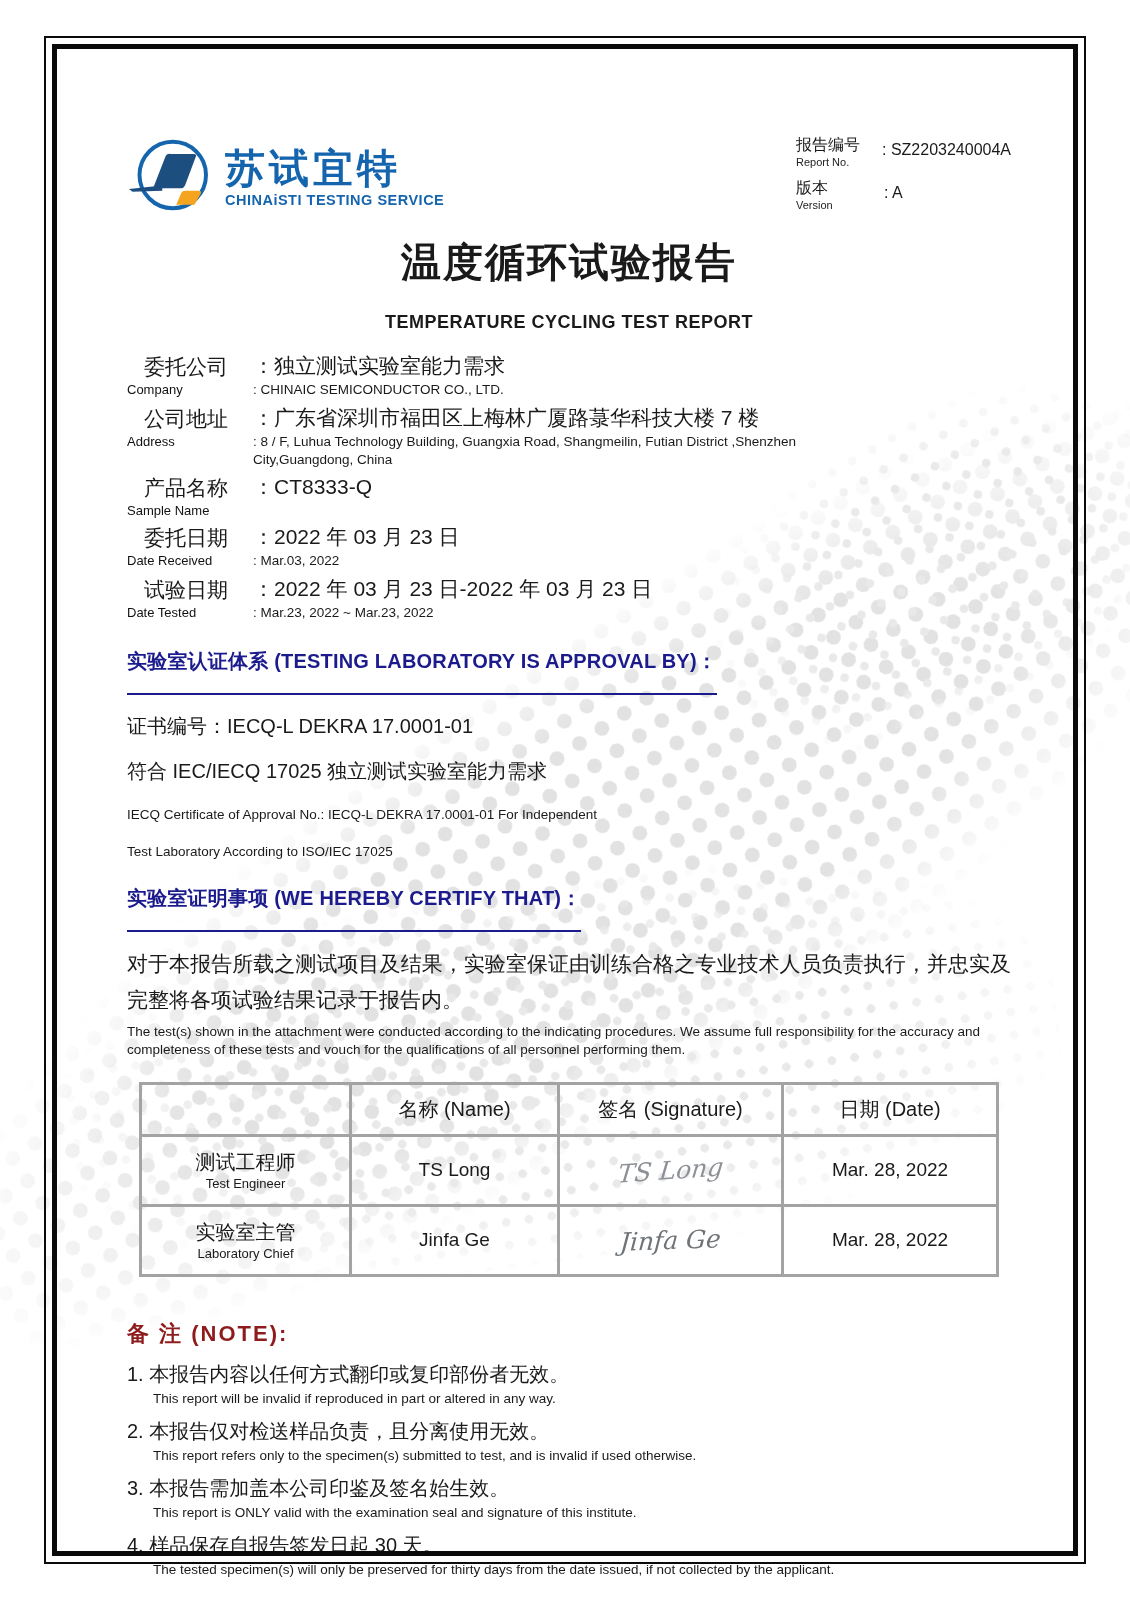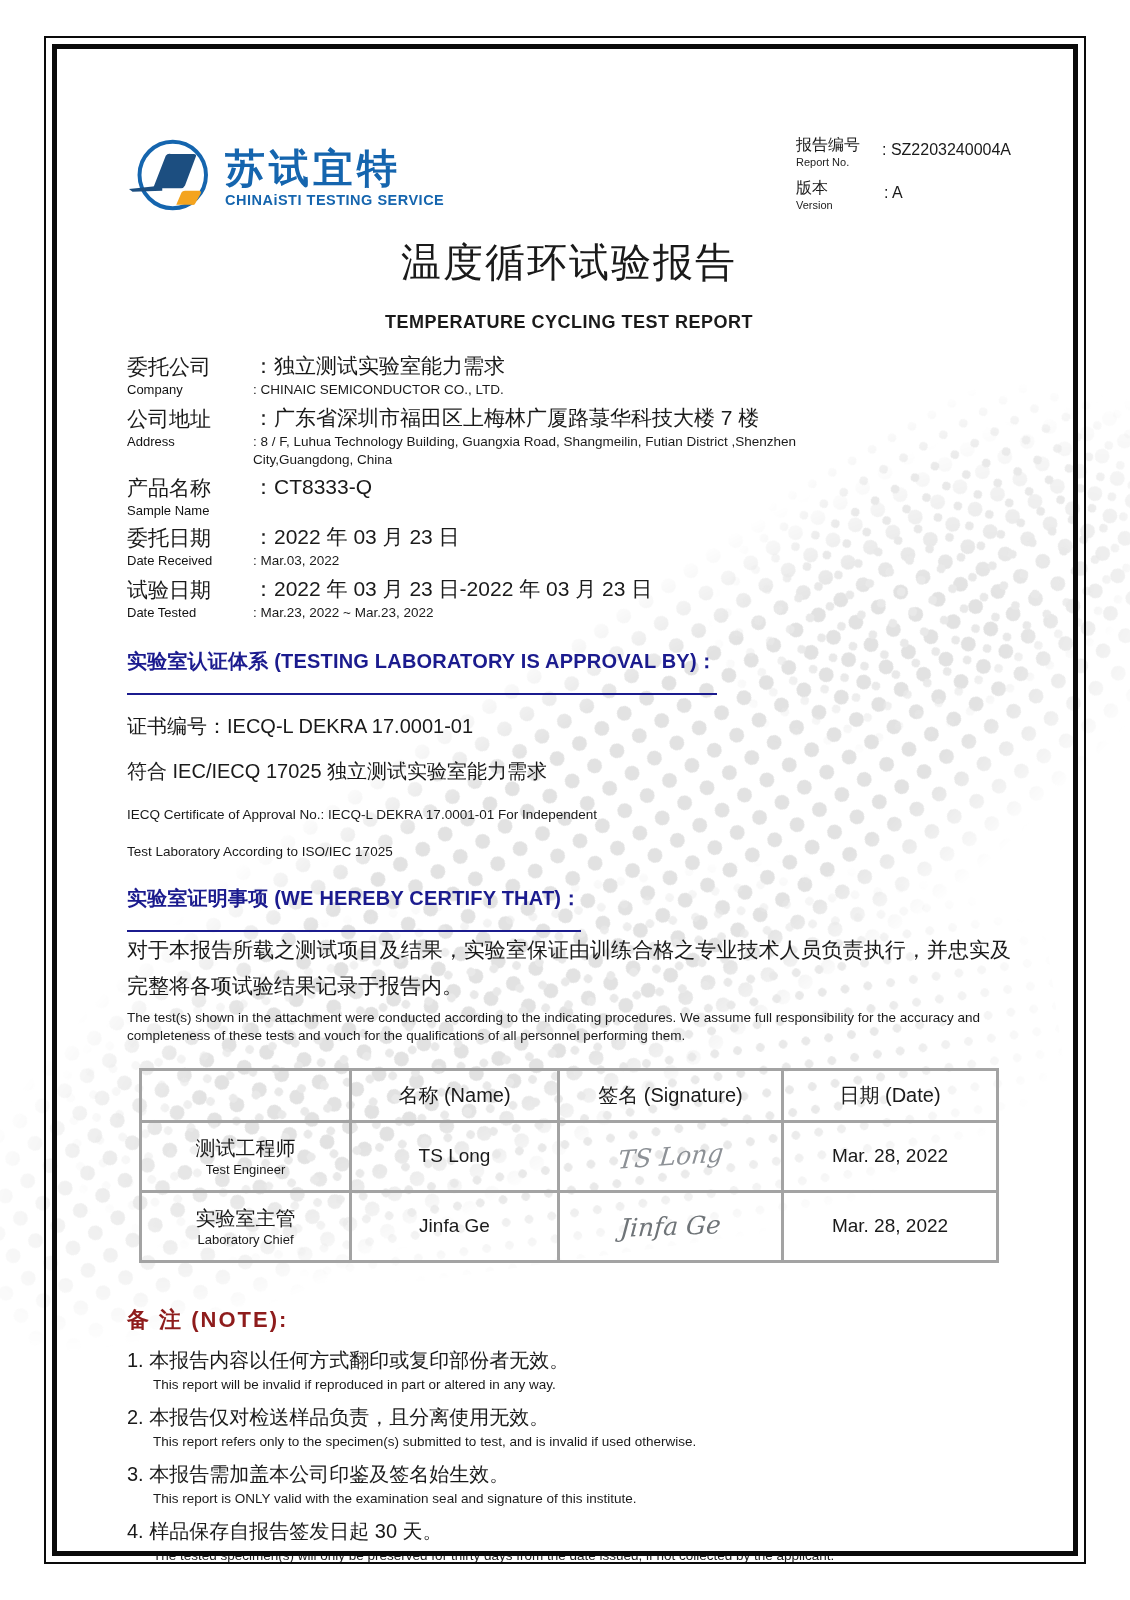--- a/index.html
+++ b/index.html
@@ -53,47 +53,47 @@
   .logo-text-en { color: #1565ae; font-size: 14.5px; font-weight: bold; letter-spacing: 0.5px; margin-top: 3px; }
 
   .report-meta { margin-top: 6px; width: 215px; }
   .meta-row { display: flex; margin-bottom: 10px; }
   .meta-labels { width: 88px; }
   .meta-label-zh { font-size: 16px; }
   .meta-label-en { font-size: 11px; color: #222; }
   .meta-value { font-size: 16px; padding-top: 6px; white-space: nowrap; }
 
   
-  .title-zh { text-align: center; font-size: 40px; font-weight: normal; letter-spacing: 2px; margin-top: 14px; }
+  .title-zh { text-align: center; font-size: 40px; font-weight: bold; letter-spacing: 2px; margin-top: 14px; }
   .title-en { text-align: center; font-size: 18px; font-weight: bold; letter-spacing: 0.5px; margin-top: 22px; }
 
   
   .fields { margin-top: 20px; }
   .field { display: flex; margin-bottom: 6px; }
   .field-labels { width: 118px; flex: none; }
-  .field-label-zh { font-size: 21px; }
+  .field-label-zh { font-size: 21px; text-align: center; }
   .field-label-en { font-size: 13px; color: #111; margin-top: 1px; }
   .field-values { flex: 1; padding-left: 8px; }
   .field-value-zh { font-size: 21px; line-height: 1.25; }
   .field-value-en { font-size: 13.5px; line-height: 1.3; margin-top: 2px; white-space: pre-line; }
 
   
   .section-heading {
     display: inline-block;
     font-size: 20px; font-weight: bold;
     color: #1b1b8e;
     border-bottom: 2px solid #1b1b8e;
     padding-bottom: 18px;
     letter-spacing: 0.2px;
   }
   .sec { margin-top: 26px; }
   .sec-line-zh { font-size: 20px; margin-top: 18px; }
   .sec-line-en { font-size: 13.5px; margin-top: 22px; }
 
-  .certify-zh { font-size: 21px; line-height: 1.75; text-align: justify; }
+  .certify-zh { font-size: 21px; line-height: 1.75; margin-top: 14px; text-align: justify; }
   .certify-en { font-size: 13.5px; line-height: 1.35; margin-top: 4px; }
 
   
   table.sig { border-collapse: collapse; width: 860px; margin: 22px auto 0 12px; }
   table.sig th, table.sig td { border: 3px solid #a3a3a3; text-align: center; vertical-align: middle; background: transparent; }
   table.sig th { height: 52px; font-size: 20px; font-weight: normal; }
   table.sig td { height: 70px; }
   .role-zh { font-size: 20px; }
   .role-en { font-size: 13px; }
   .cell-name { font-size: 19px; }

